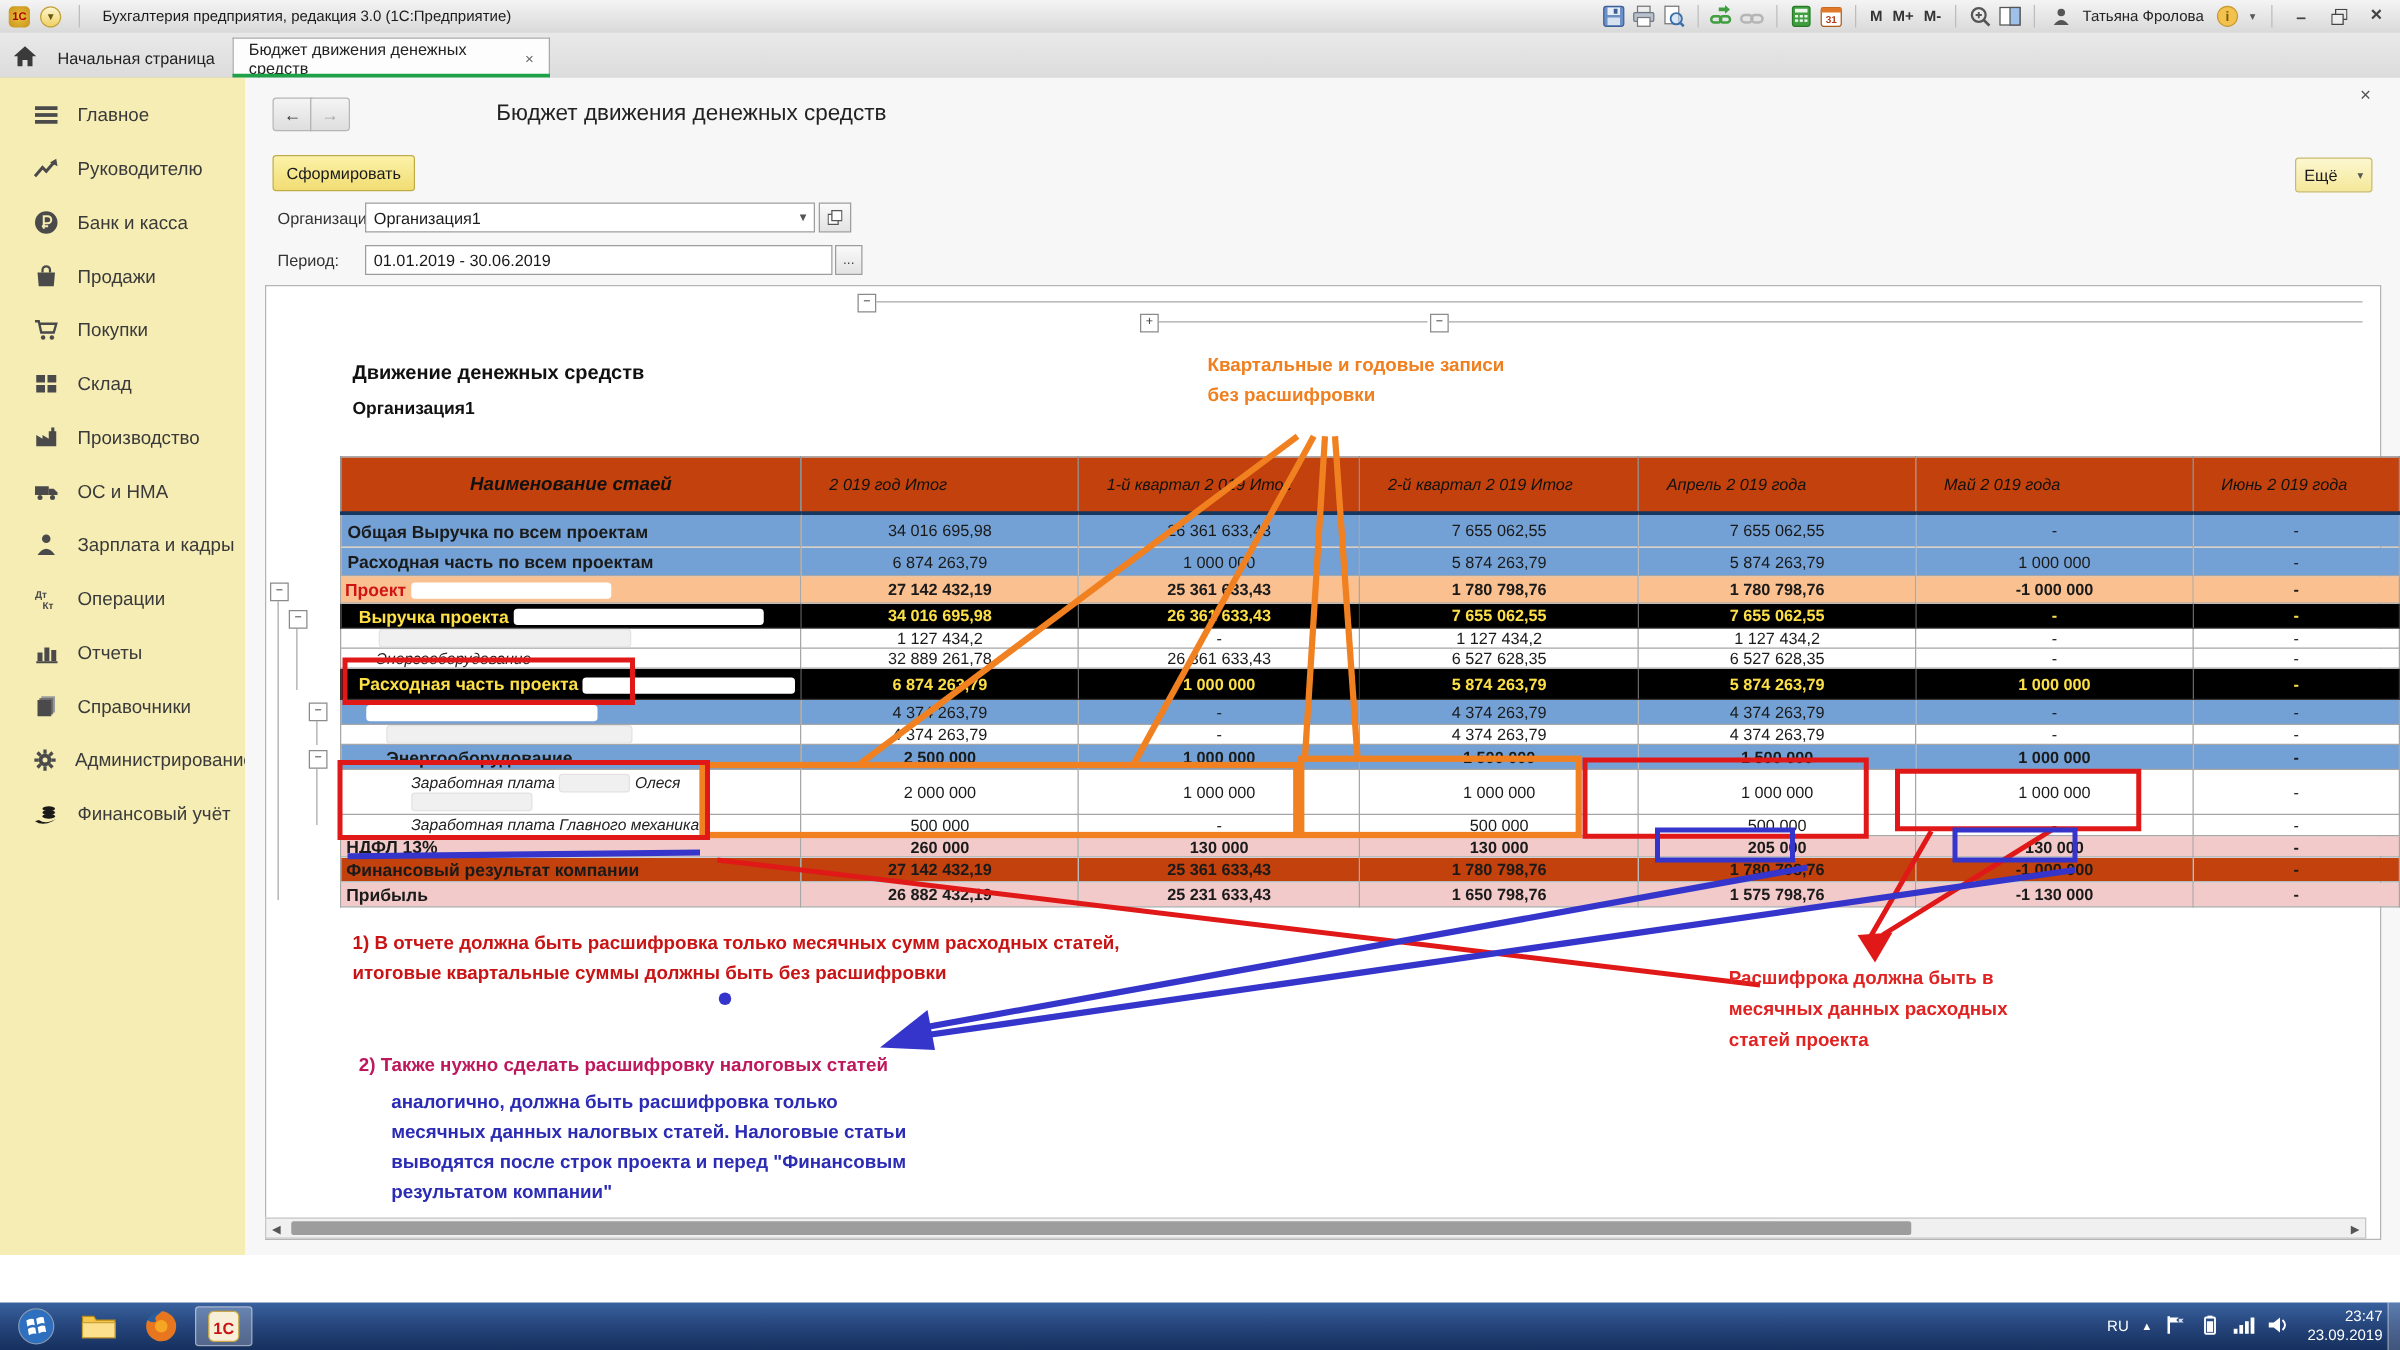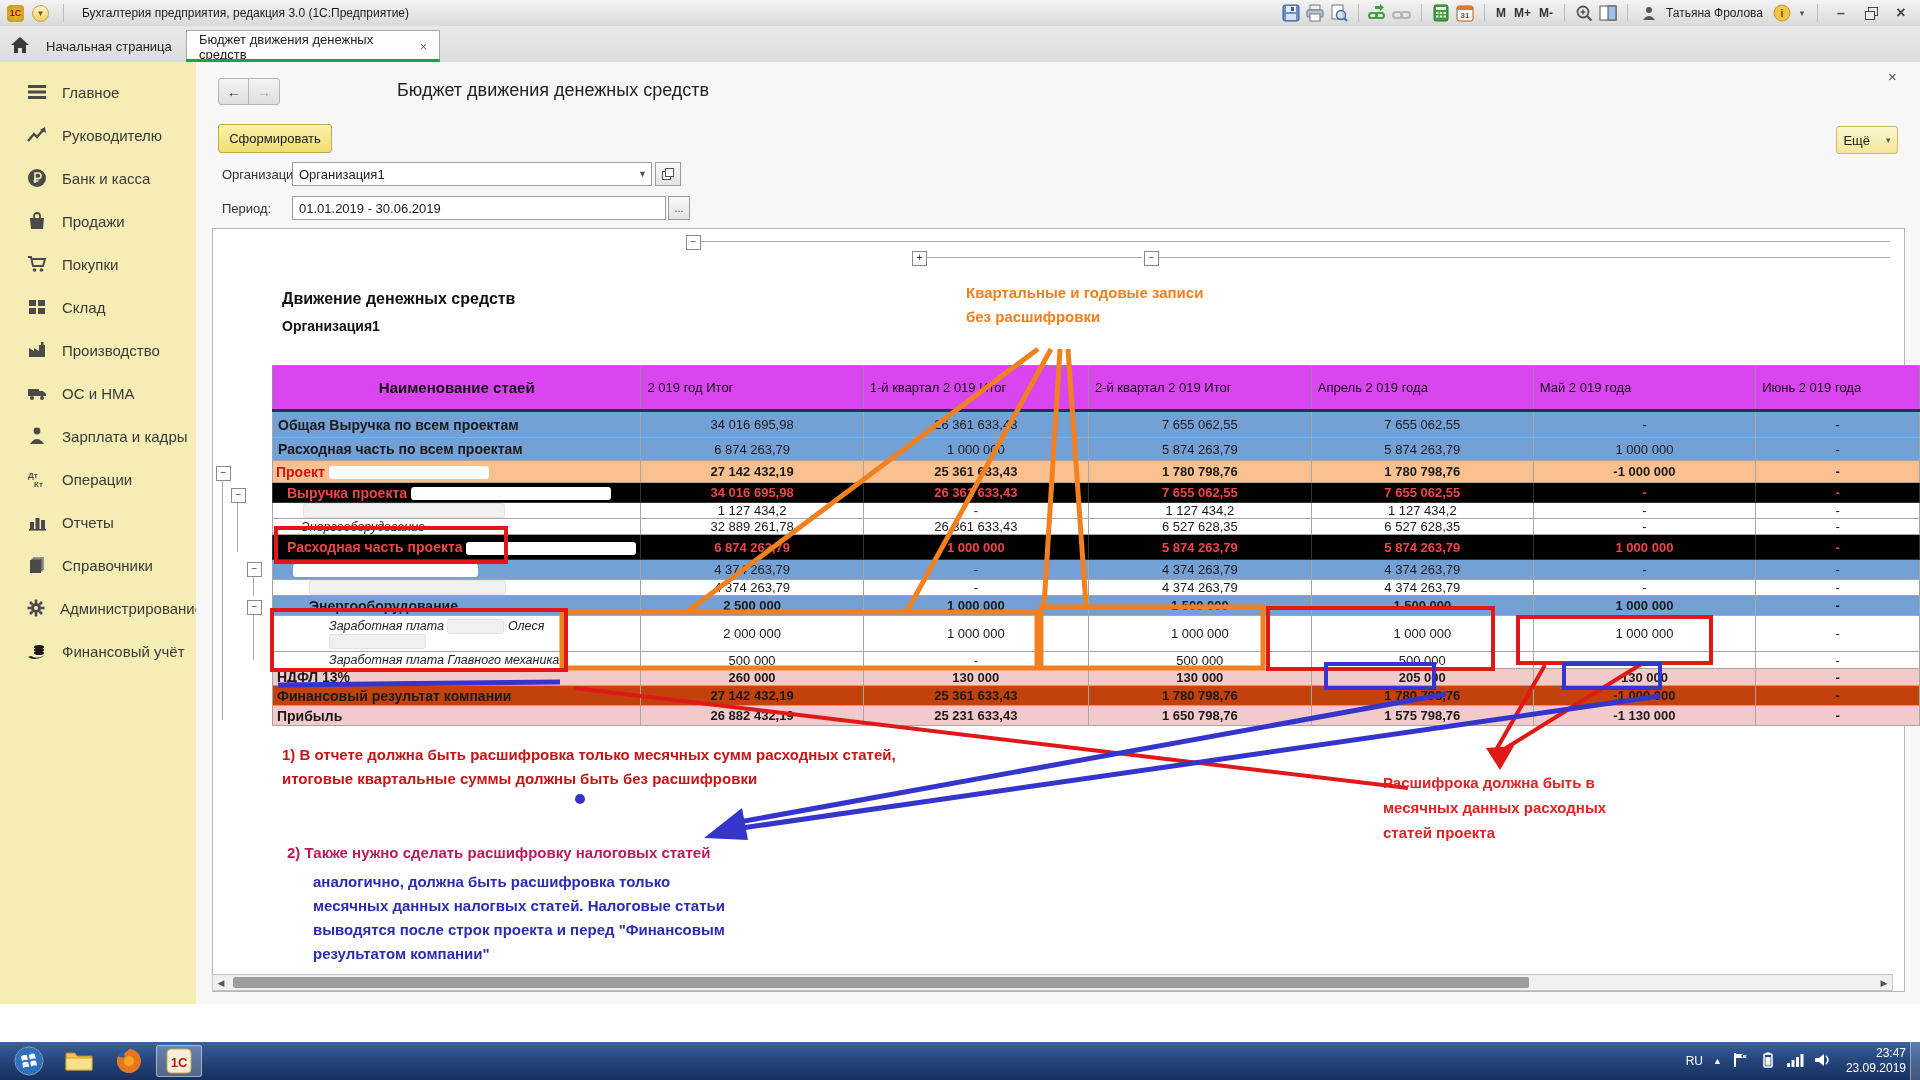--- a/index.html
+++ b/index.html
@@ -54,26 +54,26 @@
   .sq-btn{position:absolute;height:24px;background:linear-gradient(#fafafa,#e3e3e3);border:1px solid #9d9d9d;
     box-sizing:border-box;display:flex;align-items:center;justify-content:center;font-size:11px;color:#444;}
   
   #sheet{position:absolute;left:212px;top:228px;width:1693px;height:764px;background:#fff;border:1px solid #b5b5b5;box-sizing:border-box;}
   .grp-box{position:absolute;width:13px;height:13px;background:#fff;border:1px solid #8a8a8a;font-size:10px;line-height:11px;
     text-align:center;color:#333;z-index:3;}
   .grp-line{position:absolute;background:#a8a8a8;z-index:2;}
   #doc-title{position:absolute;left:282px;top:290px;font-size:16px;font-weight:bold;color:#111;}
   #doc-org{position:absolute;left:282px;top:318px;font-size:14px;font-weight:bold;color:#111;}
   #rpt-table{position:absolute;left:272px;top:365px;border-collapse:collapse;table-layout:fixed;z-index:4;}
-  #rpt-table th{border:1px solid #8f8f8f;border-bottom:3px solid #17365d;background:#d946ef;font-size:13px;font-weight:normal;
-     text-align:left;padding:2px 6px;vertical-align:middle;color:#111;}
+  #rpt-table th{border:1px solid #8f8f8f;border-bottom:3px solid #17365d;background:#c2410c;font-size:13px;font-weight:normal;
+     text-align:left;padding:2px 22px;vertical-align:middle;color:#111;font-style:italic;}
   #rpt-table th:first-child{font-weight:bold;font-size:15px;text-align:center;}
   #rpt-table td{border:1px solid #a6a6a6;font-size:13px;padding:0 4px;vertical-align:middle;overflow:hidden;white-space:nowrap;}
   #rpt-table td.val{text-align:center;}
-  #rpt-table tr.k-black td{background:#000;color:#ef4444;border-color:#333;}
+  #rpt-table tr.k-black td{background:#000;color:#fde047;border-color:#333;}
   #rpt-table tr.vbold td.val{font-weight:bold;}
   .nm{white-space:nowrap;}
   .blob{display:inline-block;height:13px;border-radius:3px;vertical-align:middle;}
   
   #hscroll{position:absolute;left:212px;top:974px;width:1681px;height:17px;background:#f0f0f0;border:1px solid #c6c6c6;box-sizing:border-box;}
   .scr-arrow{position:absolute;top:0;width:16px;height:15px;display:flex;align-items:center;justify-content:center;font-size:9px;color:#555;}
   #hthumb{position:absolute;left:20px;top:2px;width:1296px;height:11px;background:#9d9d9d;border-radius:2px;}
   
   #overlay{position:absolute;left:0;top:0;z-index:50;pointer-events:none;}
   .note{position:absolute;z-index:60;font-weight:bold;font-size:15px;line-height:24px;pointer-events:none;}

